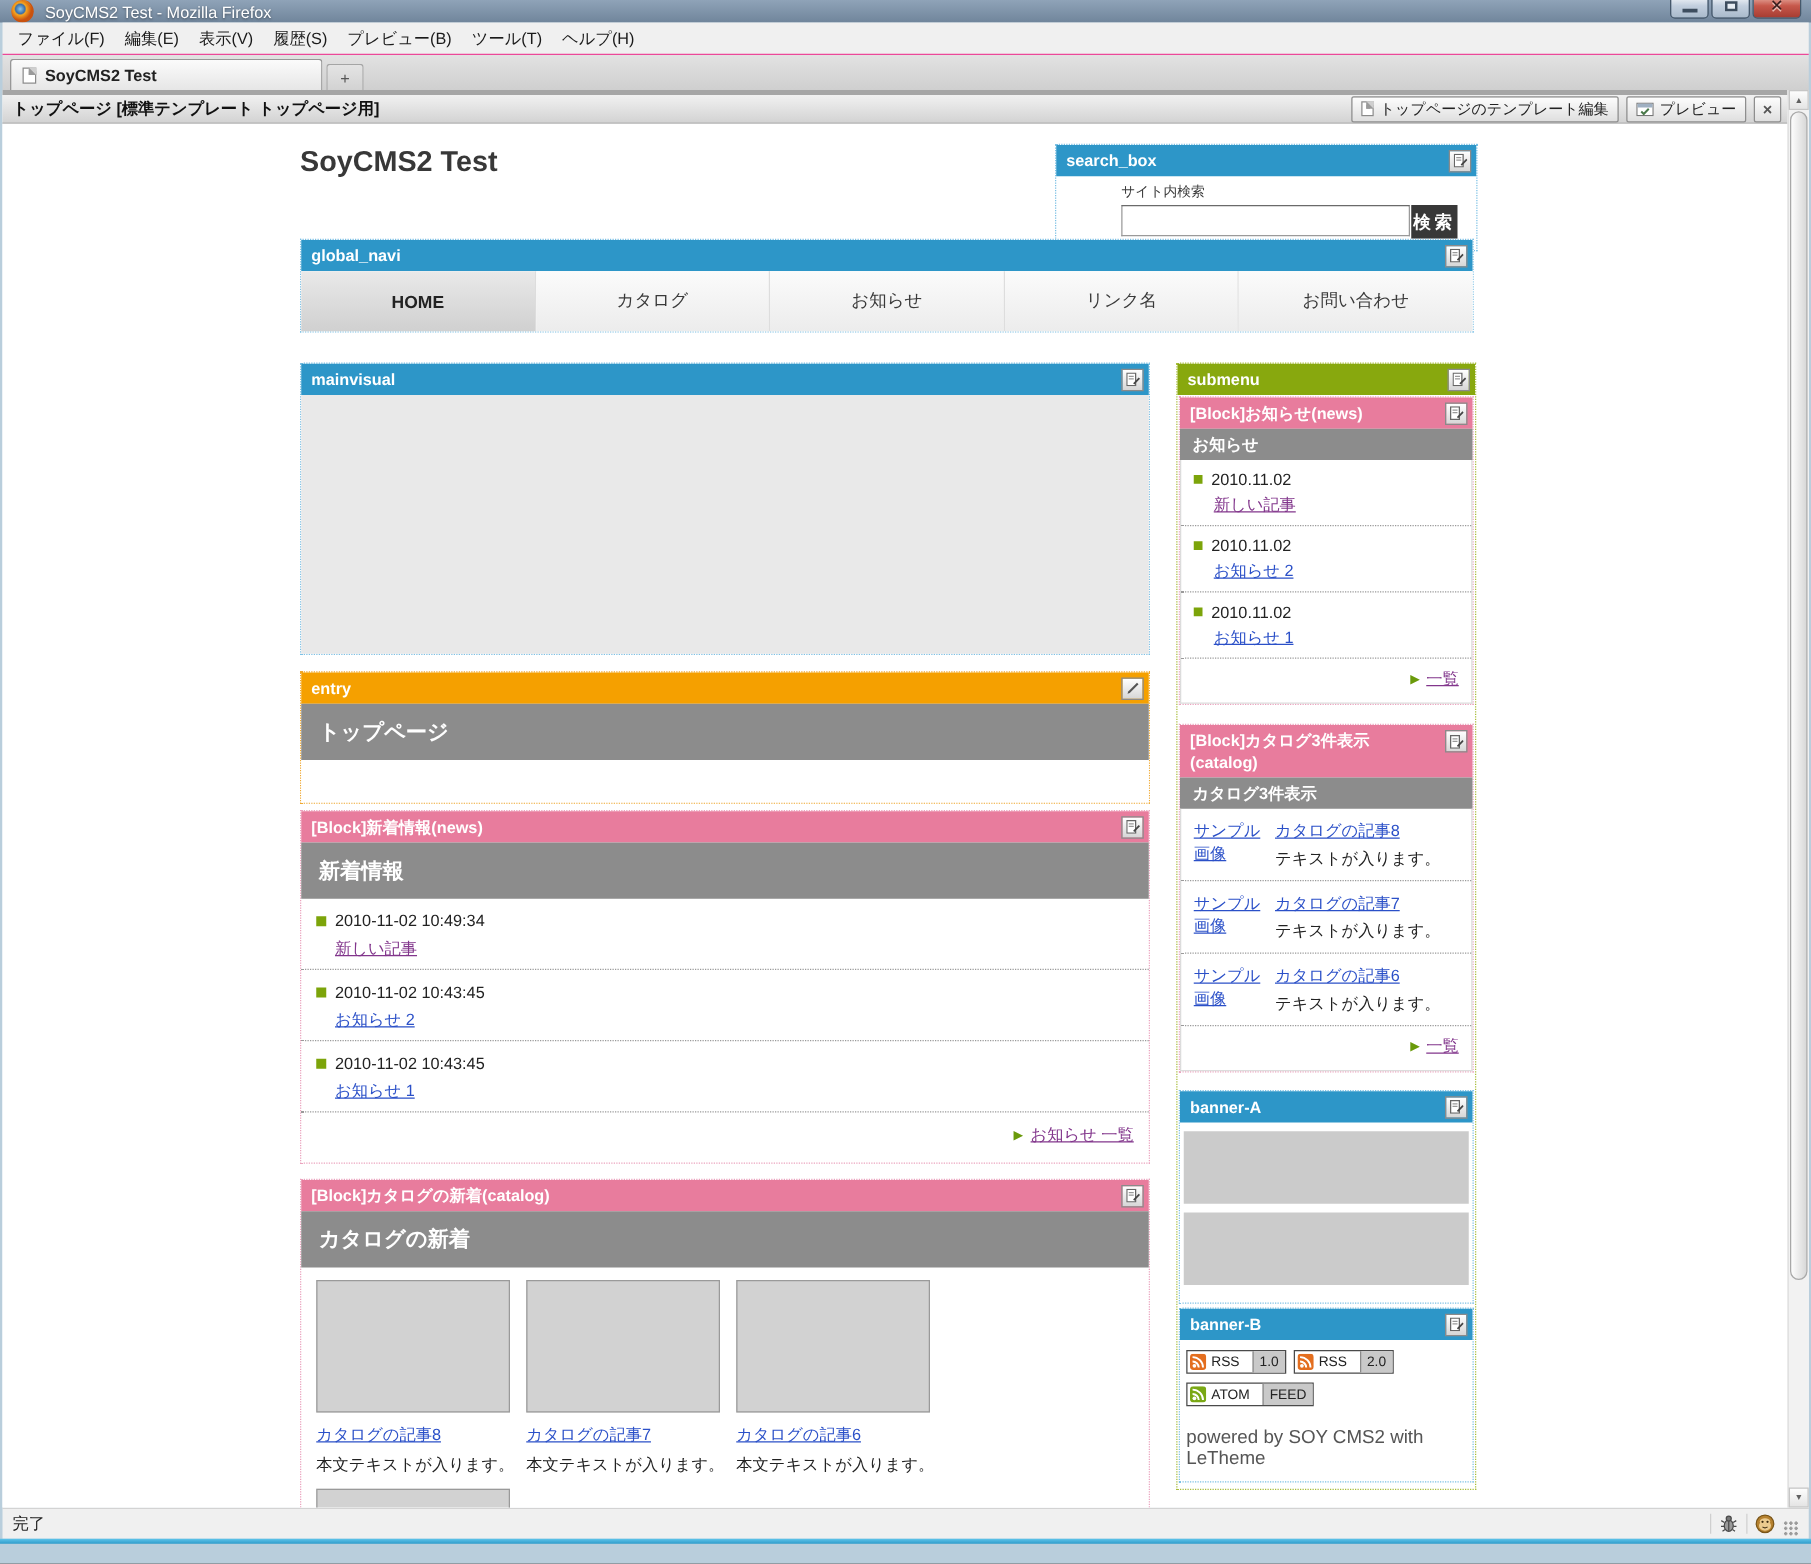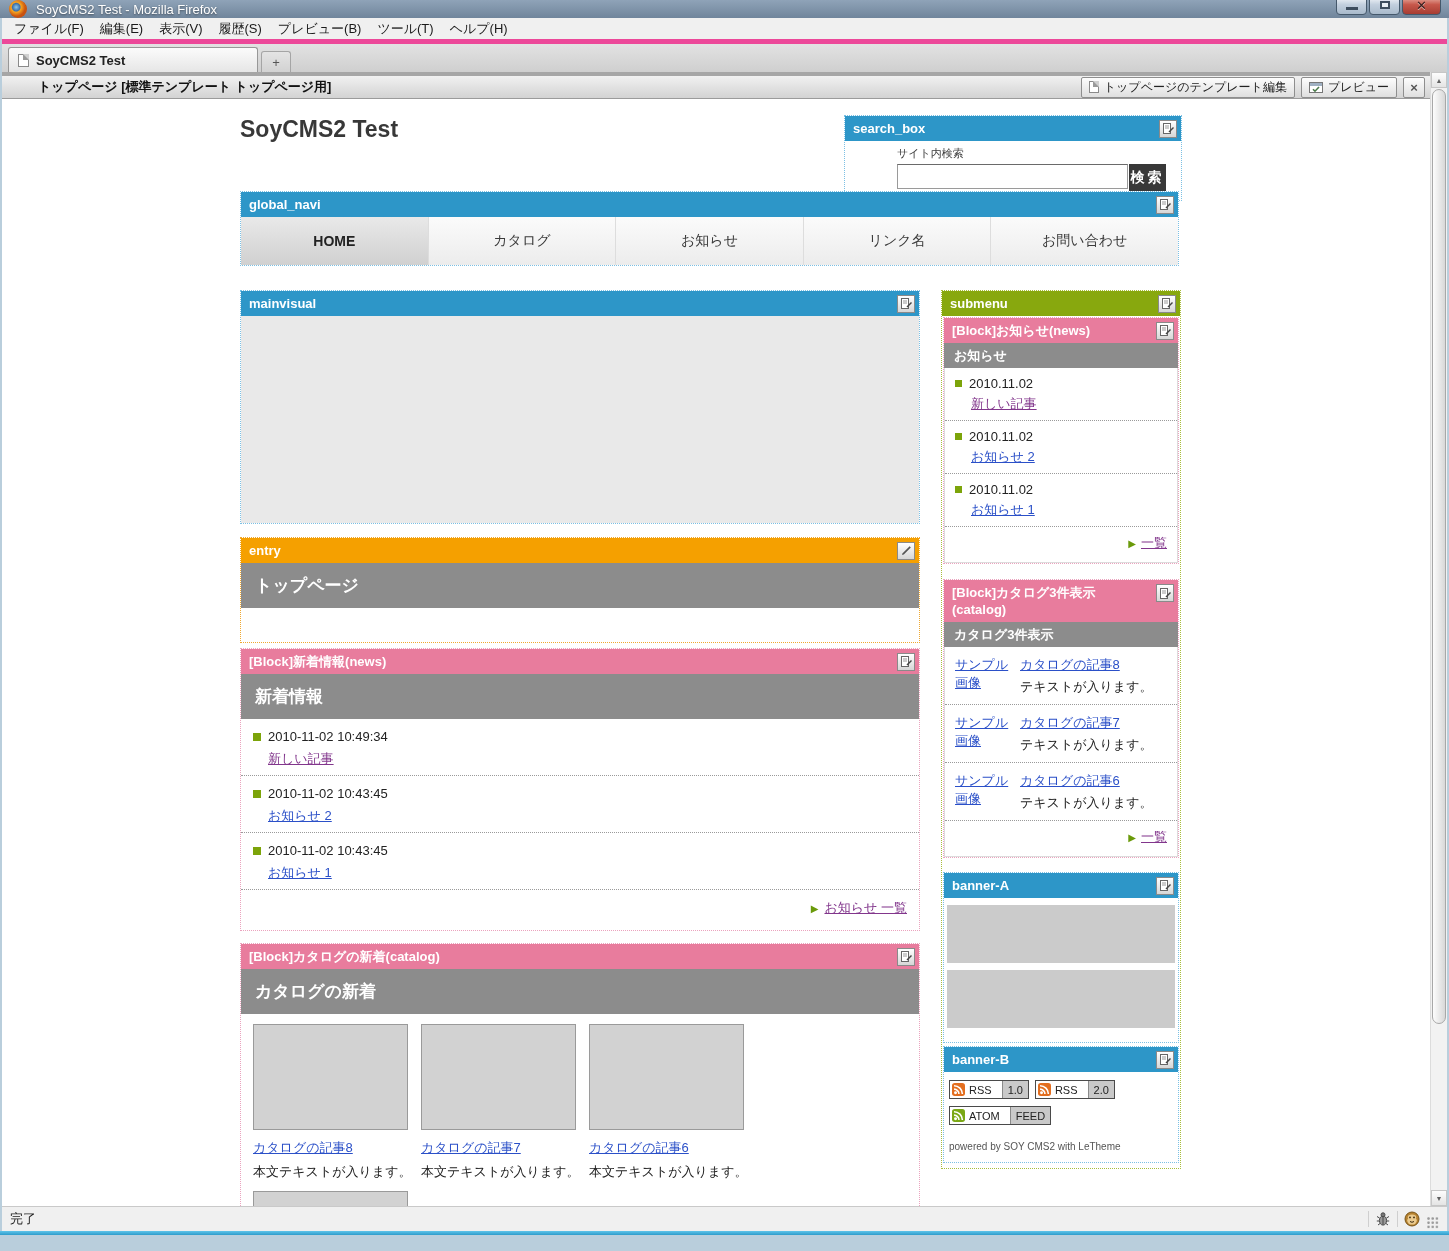--- a/index.html
+++ b/index.html
@@ -12,37 +12,37 @@
   .titlebar { height:18px; background:linear-gradient(#8FA3B8, #70859B); display:flex; align-items:center; padding:0 8px; gap:8px; }
   .titlebar .title { color:#fff; font-size:13px; text-shadow:0 1px 2px rgba(0,0,0,.45); flex:1; }
   .winbtns { display:flex; gap:2px; margin-top:-8px; }
   .wbtn { width:31px; height:19px; border:1px solid #45586B; border-radius:0 0 4px 4px; background:linear-gradient(#F4F7FA,#C2CFDE 45%,#A9BACB); display:flex; align-items:center; justify-content:center; }
   .wbtn.close { background:linear-gradient(#E9B1A5,#C7584B 45%,#A63C32); width:39px; }
   .glyph-min { width:12px; height:3px; background:#3D4D5E; margin-top:6px; }
   .glyph-max { width:10px; height:8px; border:2px solid #3D4D5E; background:#E8EEF4; }
   .glyph-close { color:#3A2020; font-size:13px; font-weight:bold; text-shadow:0 1px 0 #E8B8B0; }
 
   
-  .menubar { height:26px; background:#F0F0F0; display:flex; align-items:center; padding:0 4px; border-bottom:5px solid #ec4899; margin:0 2px; }
+  .menubar { height:26px; background:#F0F0F0; display:flex; align-items:center; padding:0 4px; border-bottom:1px solid #ec4899; margin:0 2px; }
   .menu-item { font-size:13px; color:#1a1a1a; padding:3px 8px; }
 
   
   .tabbar { height:28px; background:linear-gradient(#E2E2E2,#CFCFCF); display:flex; align-items:flex-end; padding:3px 6px 0; margin:0 2px; gap:3px; }
   .tab { width:250px; height:25px; background:linear-gradient(#FBFBFB,#E6E6E6); border:1px solid #979797; border-bottom:none; border-radius:3px 3px 0 0; display:flex; align-items:center; gap:7px; padding:0 9px; }
   .tab-label { font-size:13px; font-weight:bold; color:#222; }
   .newtab { width:30px; height:21px; background:linear-gradient(#E4E4E4,#D2D2D2); border:1px solid #A5A5A5; border-bottom:none; border-radius:3px 3px 0 0; display:flex; align-items:center; justify-content:center; font-size:13px; color:#555; }
   .docicon { width:11px; height:13px; background:#fff; border:1px solid #8a8a8a; position:relative; flex:0 0 auto; }
   .docicon::after { content:""; position:absolute; right:-1px; top:-1px; border:3px solid; border-color:#CFCFCF #CFCFCF #9a9a9a #9a9a9a; }
 
   
   .viewport { height:1134px; margin:0 2px; background:#fff; display:flex; flex-direction:column; position:relative; }
   .vp-left { position:absolute; left:0; top:0; bottom:0; right:17px; display:flex; flex-direction:column; }
   
   .cms-toolbar { height:27px; border-top:4px solid #A6A6A6; background:linear-gradient(#F1F1F1,#D3D3D3); border-bottom:1px solid #9B9B9B; display:flex; align-items:center; padding:0 5px 0 8px; gap:6px; }
-  .cms-title { font-size:13px; font-weight:bold; color:#111; flex:1;margin-left:28px; }
+  .cms-title { font-size:13px; font-weight:bold; color:#111; flex:1; }
   .tbtn { height:21px; background:linear-gradient(#FDFDFD,#DFDFDF); border:1px solid #8E8E8E; border-radius:2px; font-size:12px; color:#222; display:flex; align-items:center; gap:5px; padding:0 7px; }
   .tbtn.sq { width:22px; justify-content:center; font-weight:bold; color:#555; font-size:13px; padding:0; }
 
   .canvas { position:relative; flex:1; background:#fff; overflow:hidden; }
 
   
   .scrollbar { position:absolute; right:0; top:0; bottom:0; width:17px; background:#F2F2F2; border-left:1px solid #DCDCDC; }
   .sb-btn { height:16px; background:linear-gradient(#FDFDFD,#E4E4E4); border:1px solid #C6C6C6; display:flex; align-items:center; justify-content:center; font-size:7px; color:#606060; }
   .sb-btn.bottom { position:absolute; bottom:0; left:0; right:0; }
   .sb-thumb { position:absolute; top:17px; left:1px; right:1px; height:935px; border:1px solid #A8A8A8; border-radius:8px; background:linear-gradient(90deg,#FDFDFD,#D8D8D8); }
@@ -131,21 +131,21 @@
   .ba-ph { height:58px; background:#CBCBCB; }
   .ba-ph + .ba-ph { margin-top:7px; }
   .bannerB-blk { margin-top:3px; }
   .bb-body { padding:4px 5px 10px; }
   .feedrow { display:flex; gap:6px; margin-top:4px; }
   .badge { display:inline-flex; align-items:center; border:1px solid #4a4a4a; background:#fff; font-size:11px; color:#222; height:19px; }
   .badge .ic { margin:0 4px 0 2px; display:flex; }
   .badge .nm { padding-right:10px; }
   .badge .vr { background:#C9C9C9; border-left:1px solid #8a8a8a; padding:2px 5px; height:100%; display:flex; align-items:center; }
   .atomrow { margin-top:7px; }
-  .powered { margin-top:16px; font-size:10px; color:#555; }
+  .powered { margin-top:16px; font-size:15px; color:#555; }
 
   .grip { width:13px; height:13px; background-image:radial-gradient(circle, #9a9a9a 1.1px, transparent 1.3px); background-size:4.2px 4.2px; background-position:bottom right; align-self:flex-end; margin-bottom:2px; }
 </style>
 </head>
 <body>
 
 <div class="window">
 
   <div class="titlebar">
     <span style="display:flex">

